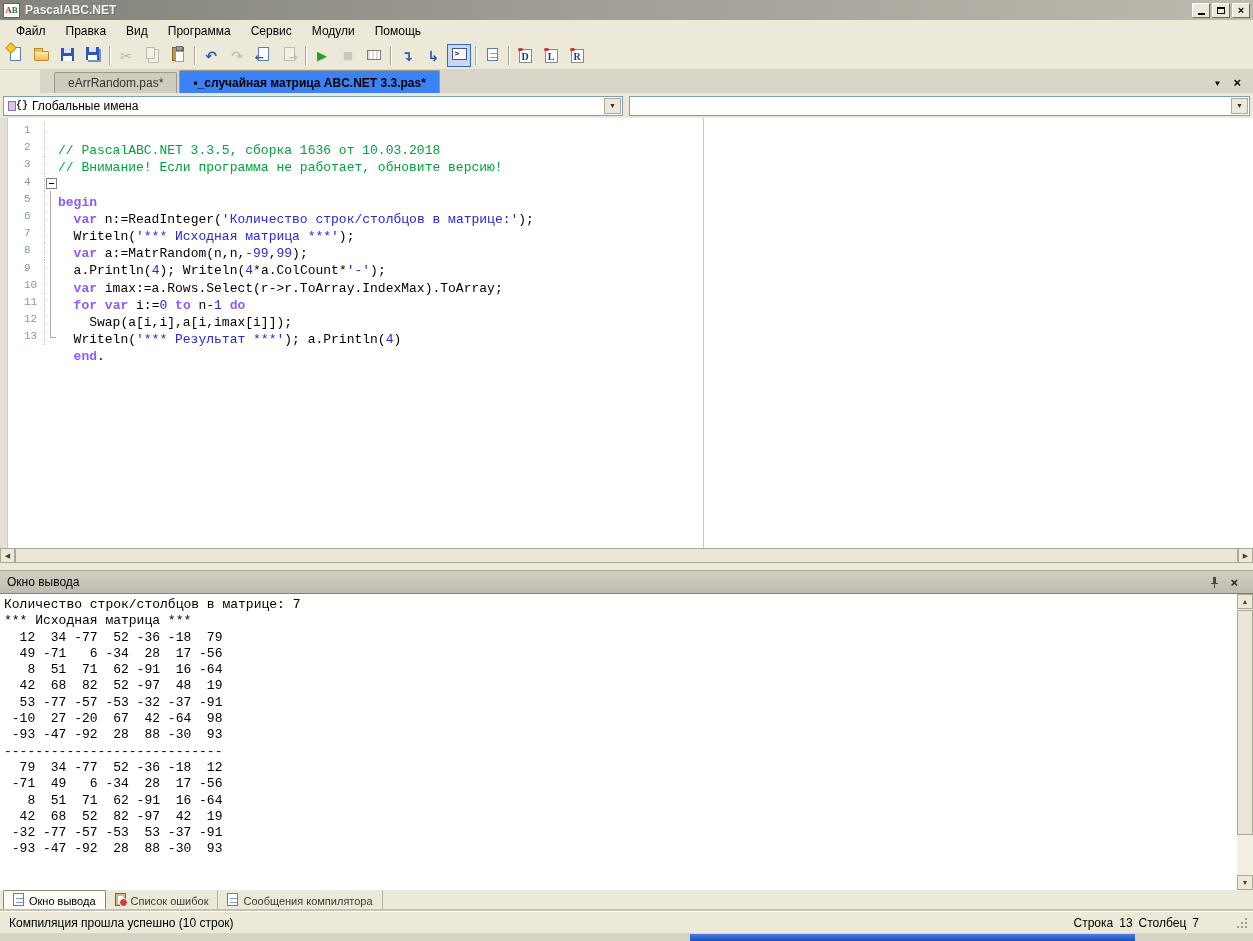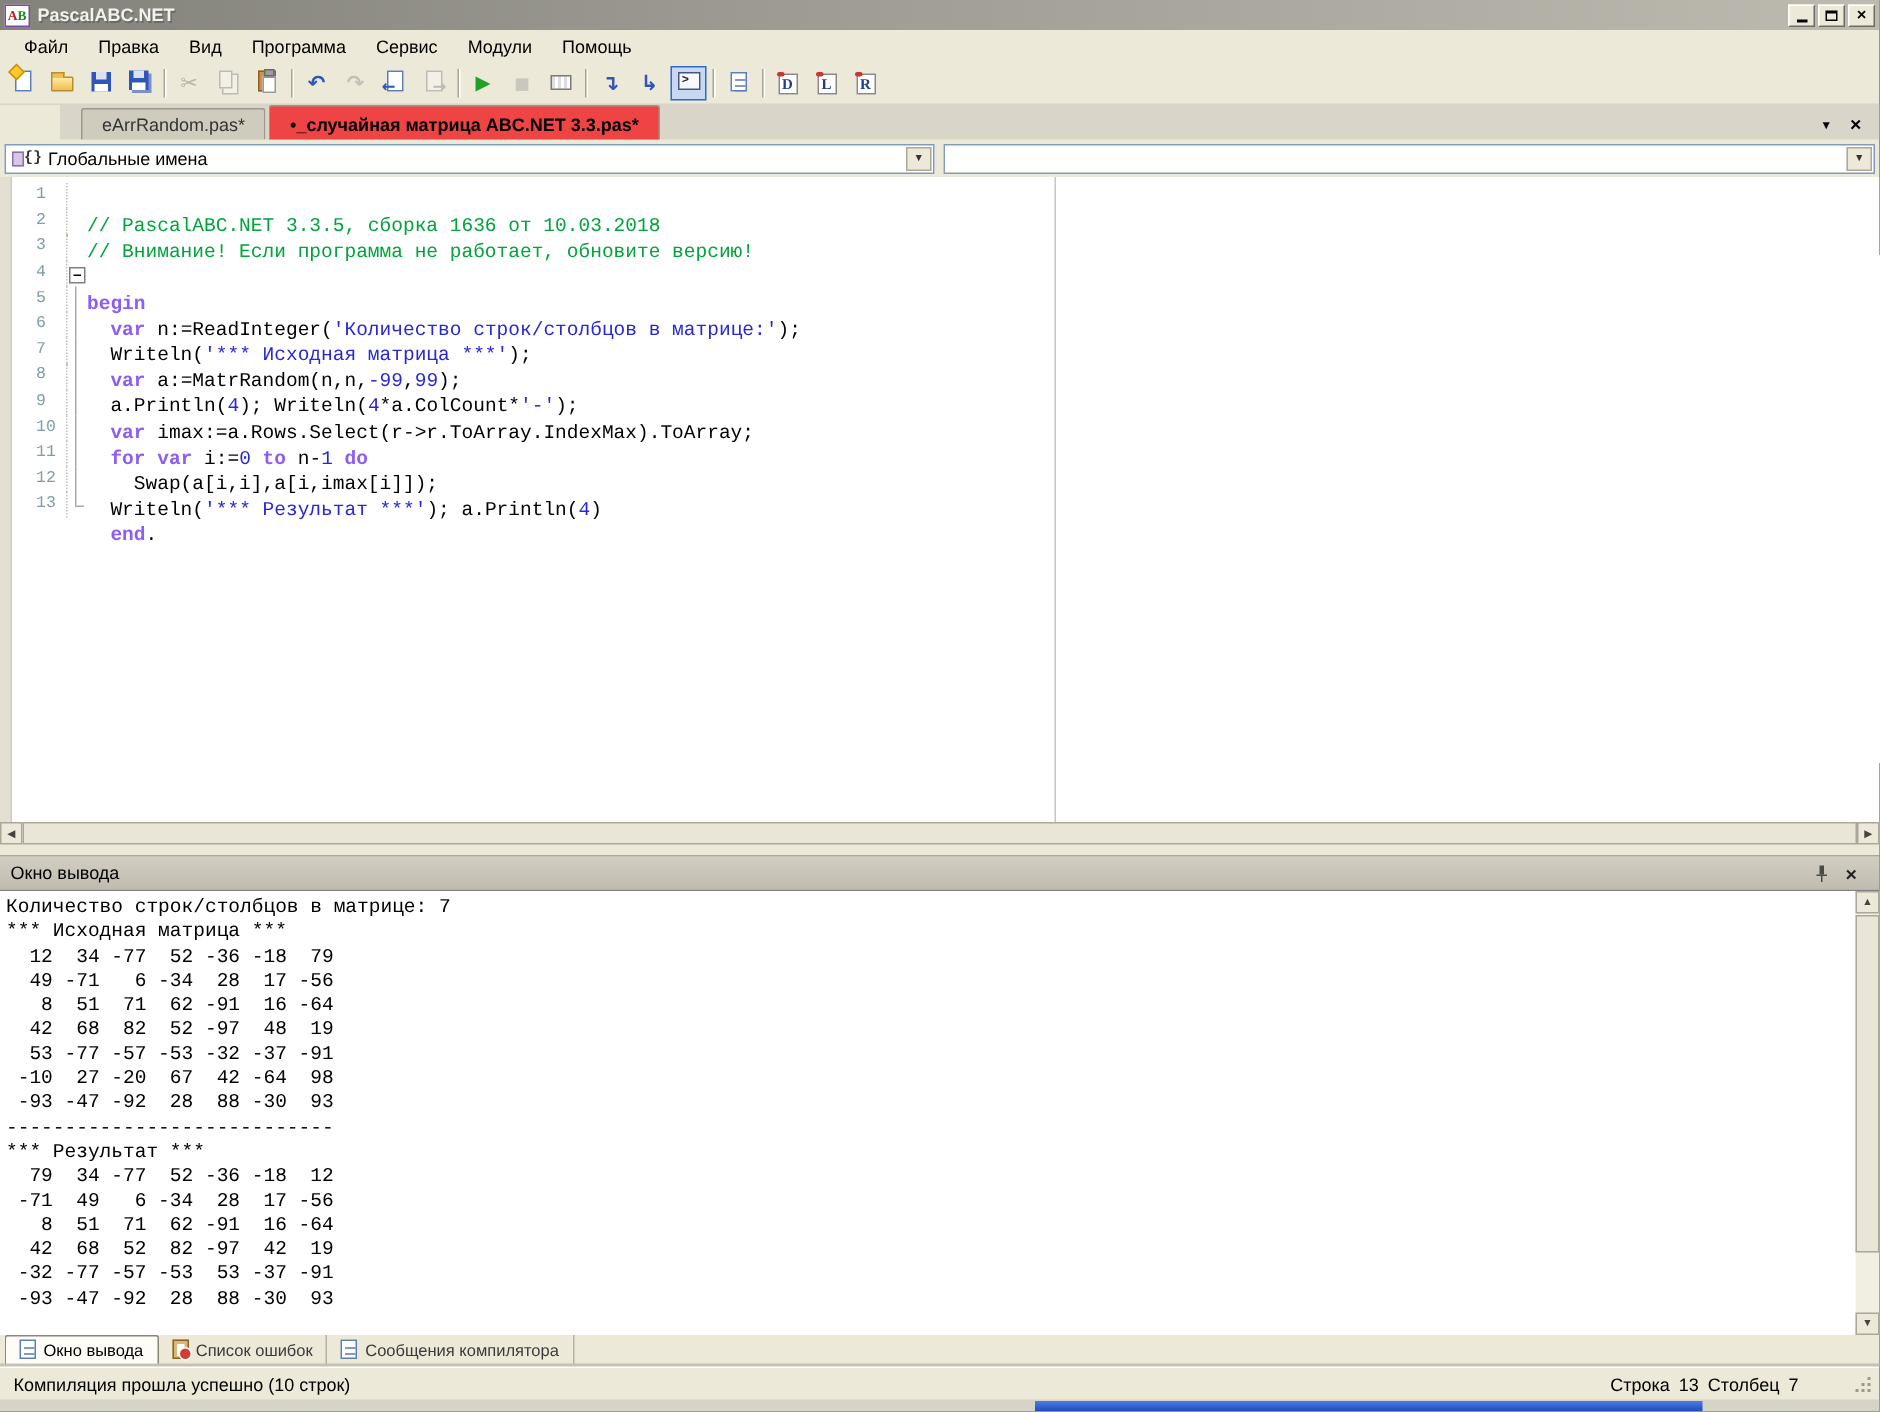--- a/index.html
+++ b/index.html
@@ -65,21 +65,21 @@
   .i-braces::before{content:"";position:absolute;left:0;top:1px;width:6px;height:8px;background:#D8C6E8;border:1px solid #8A6FA8;}
   .i-pin{display:inline-block;width:9px;height:11px;position:relative;}
   .i-pin::before{content:"";position:absolute;left:3px;top:0;width:3px;height:6px;background:#4A4A44;}
   .i-pin::after{content:"";position:absolute;left:1px;top:6px;width:7px;height:1px;background:#4A4A44;box-shadow:3px 1px 0 -2px #4A4A44,3px 4px 0 -2px #4A4A44;}
   .i-pin i{position:absolute;left:4px;top:6px;width:1px;height:5px;background:#4A4A44;}
 
   
   .tabstrip{height:23px;background:#D9D6C9;display:flex;align-items:flex-end;padding-left:14px;margin-left:40px;}
   .doc-tab{padding:3px 13px 3px;margin-right:2px;border:1px solid #9B998A;border-bottom:none;
     border-radius:2px 2px 0 0;background:#CFCCBE;color:#333;transform:skewX(0);white-space:nowrap;}
-  .doc-tab.active{background:#ef4444;font-weight:bold;color:#000;padding-top:5px;}
+  .doc-tab.active{background:#3b82f6;font-weight:bold;color:#000;padding-top:5px;}
   .tabstrip-ctrls{margin-left:auto;display:flex;align-items:center;gap:12px;padding:0 12px 5px 0;}
   .ts-arrow{font-size:8px;}
   .ts-x{font:bold 13px "Liberation Sans",sans-serif;line-height:10px;}
 
   
   .comborow{height:25px;display:flex;align-items:center;padding:2px 3px;gap:6px;}
   .combo{height:20px;background:#FFF;border:1px solid #7F9DB9;display:flex;align-items:center;position:relative;padding:0 20px 0 4px;}
   .combo-left{width:620px;flex:none;}
   .combo-right{flex:1;}
   .combo .dd{position:absolute;right:1px;top:1px;bottom:1px;width:17px;background:#ECE9D8;
@@ -310,21 +310,20 @@
         <div class="out-line">Количество строк/столбцов в матрице: 7</div>
         <div class="out-line">*** Исходная матрица ***</div>
         <div class="out-line">  12  34 -77  52 -36 -18  79</div>
         <div class="out-line">  49 -71   6 -34  28  17 -56</div>
         <div class="out-line">   8  51  71  62 -91  16 -64</div>
         <div class="out-line">  42  68  82  52 -97  48  19</div>
         <div class="out-line">  53 -77 -57 -53 -32 -37 -91</div>
         <div class="out-line"> -10  27 -20  67  42 -64  98</div>
         <div class="out-line"> -93 -47 -92  28  88 -30  93</div>
         <div class="out-line">----------------------------</div>
-        <div class="out-line">*** Результат ***</div>
         <div class="out-line">  79  34 -77  52 -36 -18  12</div>
         <div class="out-line"> -71  49   6 -34  28  17 -56</div>
         <div class="out-line">   8  51  71  62 -91  16 -64</div>
         <div class="out-line">  42  68  52  82 -97  42  19</div>
         <div class="out-line"> -32 -77 -57 -53  53 -37 -91</div>
         <div class="out-line"> -93 -47 -92  28  88 -30  93</div>
       </div>
     <div class="vscroll">
       <span class="sb-btn vs-up">▲</span>
       <span class="v-thumb"></span>

